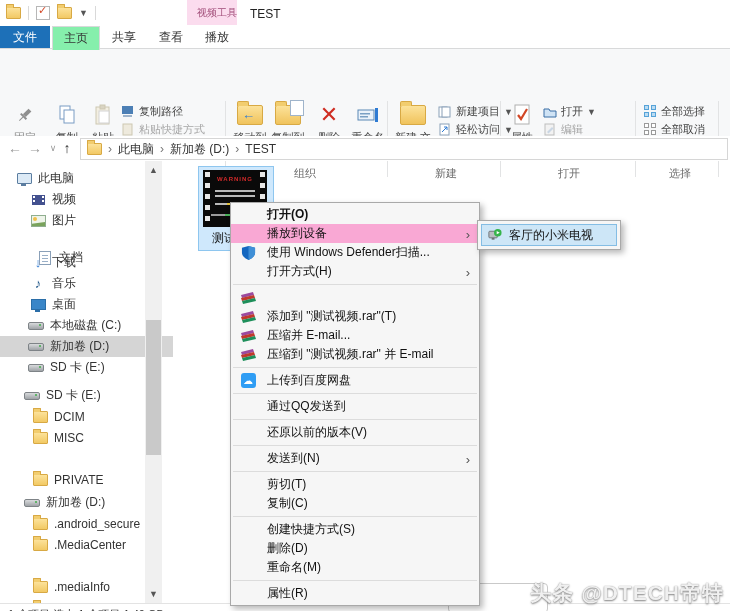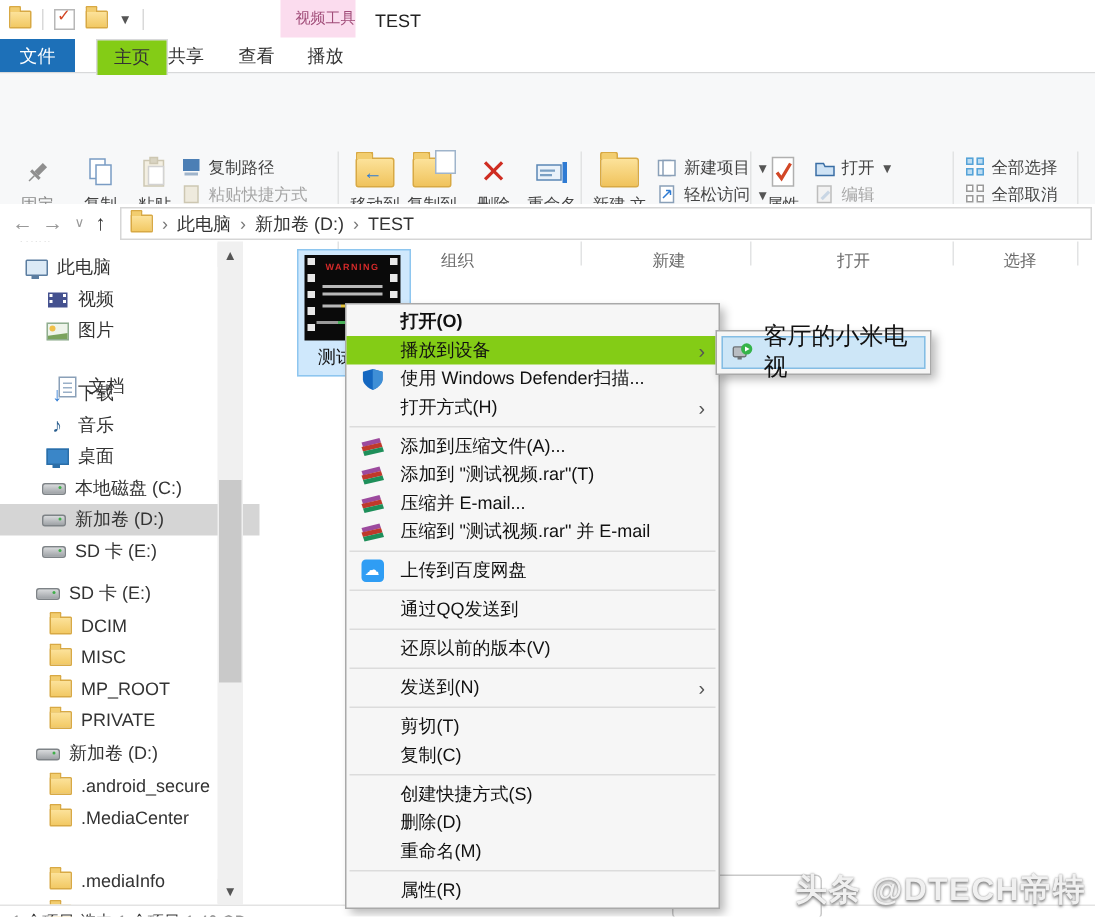--- a/index.html
+++ b/index.html
@@ -19,21 +19,21 @@
   .chk-ico::after{content:"✓";position:absolute;left:1px;top:-3px;color:#d24726;font-size:11px;font-weight:bold;}
   .qat-drop{color:#555;font-size:9px;}
   .ctx-header{position:absolute;left:187px;top:0;width:50px;height:25px;background:#fbdcee;
         color:#a14d79;font-size:10px;text-align:right;line-height:26px;}
   .win-title{position:absolute;left:250px;top:0;height:26px;line-height:28px;font-size:12px;color:#222;}
 
   
   .tabrow{position:absolute;top:26px;left:0;right:0;height:22px;background:#fff;border-bottom:1px solid #d8d9da;}
   .tab{position:absolute;top:26px;height:22px;line-height:22px;text-align:center;font-size:12px;color:#333;z-index:2;}
   .tab-file{left:0;width:50px;background:#1d70b8;color:#fff;}
-  .tab-home{left:52px;width:46px;background:#84cc16;border:1px solid #d8d9da;border-bottom:none;height:23px;z-index:3;margin-left:12px;}
+  .tab-home{left:52px;width:46px;background:#86efac;border:1px solid #d8d9da;border-bottom:none;height:23px;z-index:3;}
   .tab-share{left:101px;width:46px;}
   .tab-view{left:148px;width:46px;}
   .tab-play{left:195px;width:44px;}
 
   
   .ribbon{position:absolute;top:49px;left:0;right:0;height:87px;background:#f7f8f9;border-bottom:1px solid #be185d;}
   .rsep{position:absolute;top:52px;height:76px;width:1px;background:#e2e3e4;}
   .rgroup-label{position:absolute;top:117px;font-size:11px;color:#6a6a6a;text-align:center;}
   .bigbtn{position:absolute;top:53px;text-align:center;font-size:11px;color:#444;line-height:12px;}
   .bigbtn .bic{height:26px;display:flex;align-items:center;justify-content:center;margin-bottom:3px;}
@@ -102,33 +102,33 @@
   .tline{position:absolute;left:12px;right:12px;height:2px;background:#b9b9b9;}
   .tline.y{background:linear-gradient(90deg,#b9b9b9 30%,#e3c33c 30% 55%,#b9b9b9 55%);}
   .tline.g{background:linear-gradient(90deg,#9a9a9a 40%,#49b159 40% 70%,#9a9a9a 70%);}
   .tile-label{position:absolute;left:0;right:0;bottom:3px;text-align:center;font-size:12px;color:#111;}
 
   
   .menu{position:absolute;left:230px;top:202px;width:248px;background:#f6f6f6;border:1px solid #a9a9a9;
         box-shadow:3px 3px 6px rgba(0,0,0,.28);padding:2px 0;z-index:10;}
   .mi{height:19px;position:relative;padding-left:36px;font-size:12px;color:#111;display:flex;align-items:center;}
   .mi.bold{font-weight:bold;}
-  .mi.hov{background:#84cc16;align-items:center;}
+  .mi.hov{background:#f9a8d4;align-items:center;}
   .mi .mic{position:absolute;left:8px;top:50%;transform:translateY(-50%);width:18px;height:18px;
         display:flex;align-items:center;justify-content:center;}
   .mi .arr{position:absolute;right:9px;color:#555;font-size:13px;top:50%;transform:translateY(-50%);}
   .msep{height:1px;background:#dcdcdc;margin:3px 2px;}
   .baidu{width:15px;height:15px;background:#2f9df4;border-radius:3px;color:#fff;font-size:10px;
         display:flex;align-items:center;justify-content:center;line-height:15px;}
 
   
   .submenu{position:absolute;left:477px;top:220px;width:136px;background:#f6f6f6;border:1px solid #a9a9a9;
         box-shadow:3px 3px 6px rgba(0,0,0,.28);padding:3px;z-index:11;}
   .smi{height:20px;background:#cde6f7;border:1px solid #84bde4;display:flex;align-items:center;gap:7px;
-        padding-left:5px;font-size:16px;color:#111;}
+        padding-left:5px;font-size:12px;color:#111;}
 
   
   .statusbar{position:absolute;left:0;right:0;top:603px;height:20px;background:#fff;border-top:1px solid #e3e3e3;
         font-size:11px;color:#333;padding:3px 0 0 8px;z-index:5;}
   .tipbox{position:absolute;left:448px;top:583px;width:98px;height:28px;background:#fff;border:1px solid #c9c9c9;
         border-radius:4px;z-index:6;}
   .watermark{position:absolute;right:6px;top:579px;font-size:21px;font-weight:bold;color:#f0f0f0;letter-spacing:1px;
         text-shadow:0 1px 2px rgba(110,110,110,.85),0 0 1px rgba(90,90,90,.6);z-index:7;}
 </style>
 </head>
@@ -438,26 +438,20 @@
           <span class="fold"></span>
         </span>
         <span>DCIM</span>
       </div>
     <div class="side-item" style="top:266px;padding-left:32px;">
         <span class="sic">
           <span class="fold"></span>
         </span>
         <span>MISC</span>
       </div>
-    <div class="side-item" style="top:287px;padding-left:32px;">
-        <span class="sic">
-          <span class="fold"></span>
-        </span>
-        <span>MP_ROOT</span>
-      </div>
     <div class="side-item" style="top:308px;padding-left:32px;">
         <span class="sic">
           <span class="fold"></span>
         </span>
         <span>PRIVATE</span>
       </div>
 
     <div class="side-item" style="top:331px;padding-left:24px;">
         <span class="sic">
           <span class="drive"></span>
@@ -531,21 +525,20 @@
       </div>
     <div class="msep"></div>
     <div class="mi">
       <span class="mic">
         <svg width="16" height="16" viewBox="0 0 16 16">
             <polygon points="1,5 13,2 14,5 2,8" fill="#9c4a9e"></polygon>
             <polygon points="1,8 14,5 15,8 2,11" fill="#c0392b"></polygon>
             <polygon points="2,11 15,8 16,11 3,14" fill="#1e8f5a"></polygon>
           </svg>
       </span>
-      <span>添加到压缩文件(A)...</span>
     </div>
     <div class="mi">
       <span class="mic">
         <svg width="16" height="16" viewBox="0 0 16 16">
             <polygon points="1,5 13,2 14,5 2,8" fill="#9c4a9e"></polygon>
             <polygon points="1,8 14,5 15,8 2,11" fill="#c0392b"></polygon>
             <polygon points="2,11 15,8 16,11 3,14" fill="#1e8f5a"></polygon>
           </svg>
       </span>
       <span>添加到 "测试视频.rar"(T)</span>

